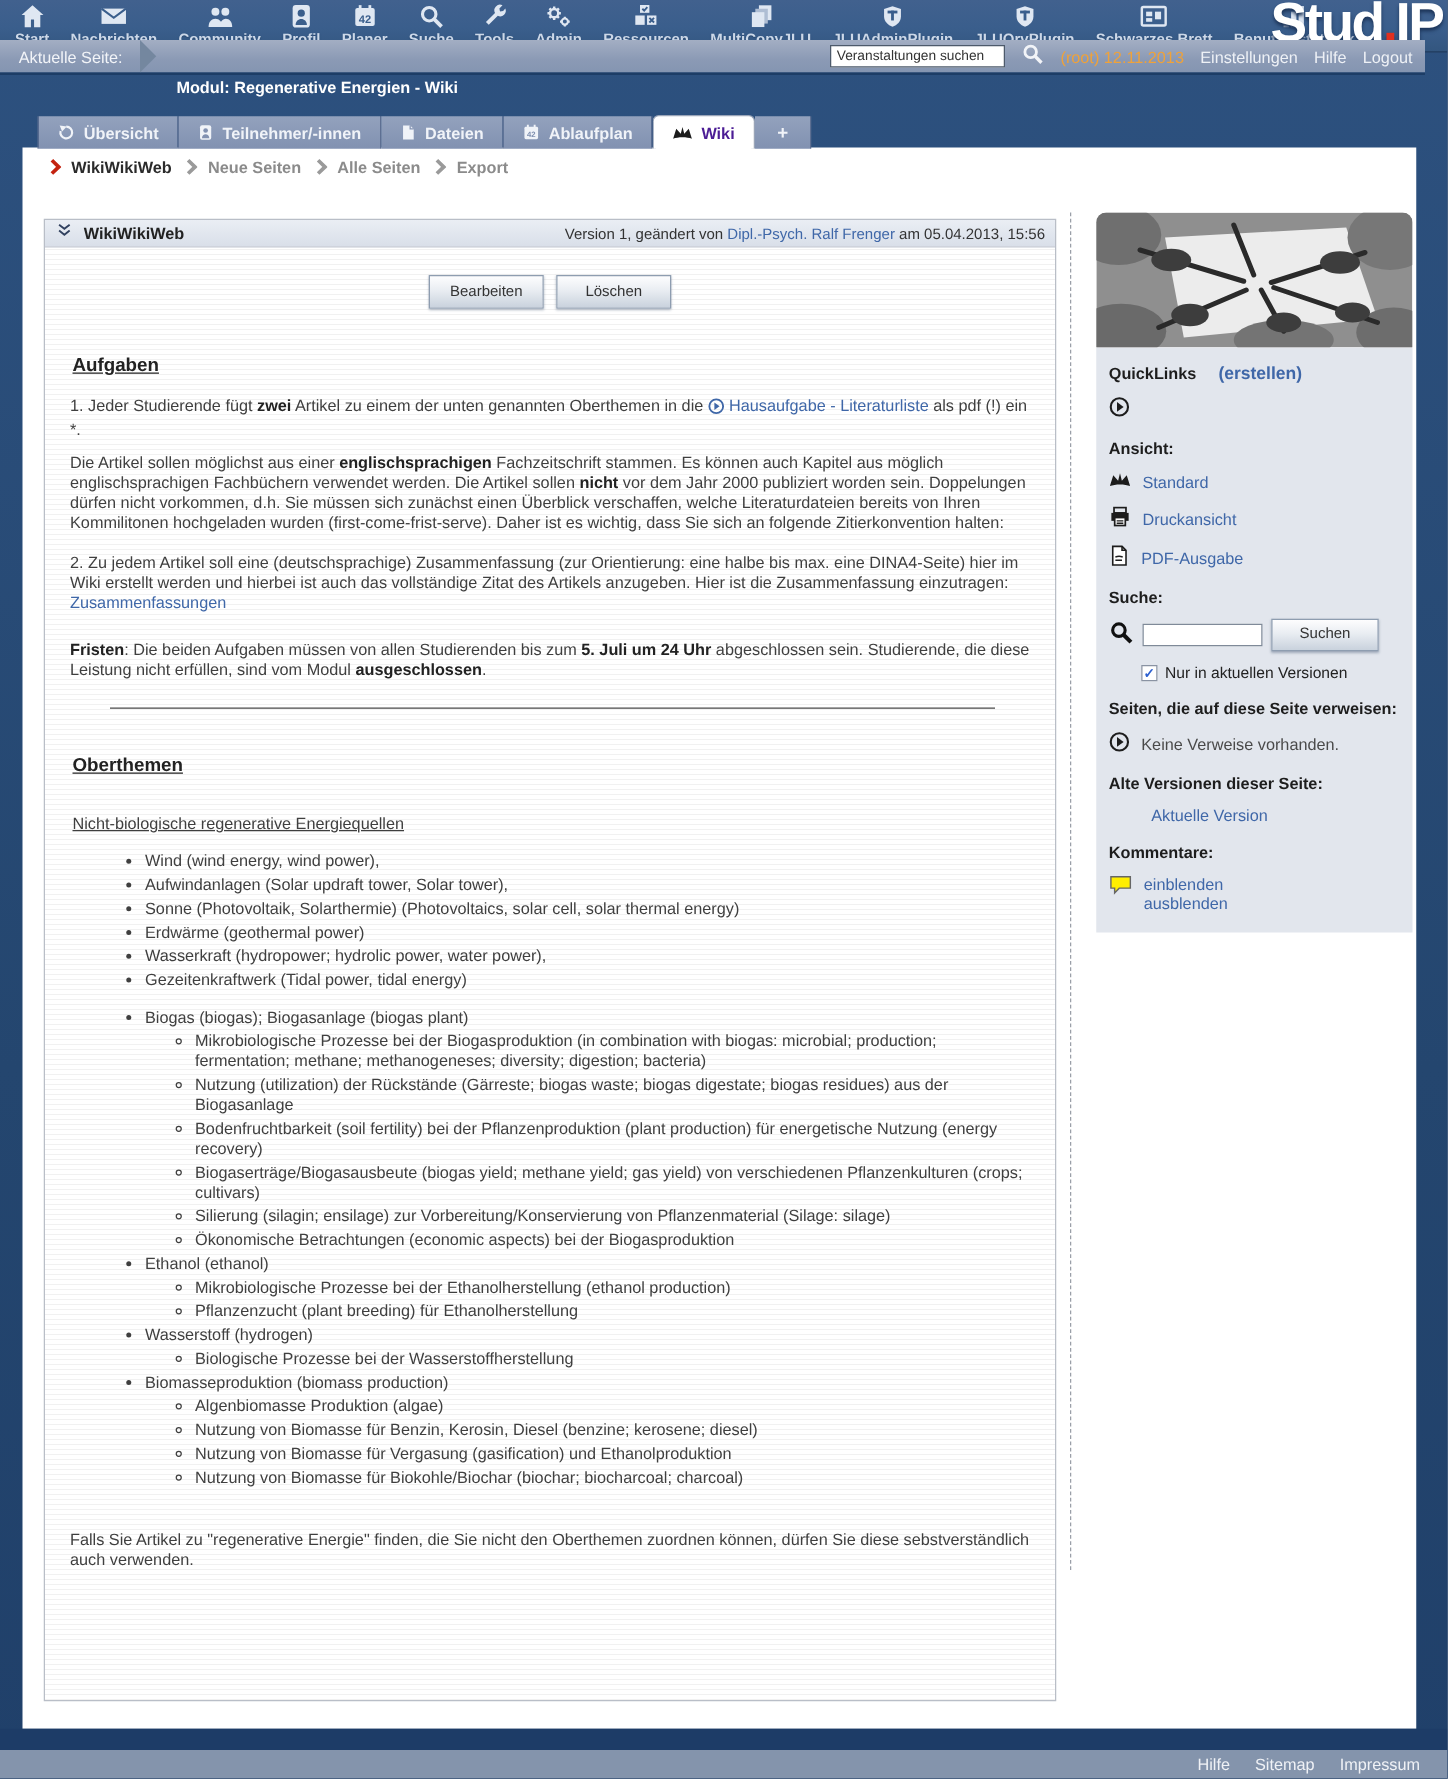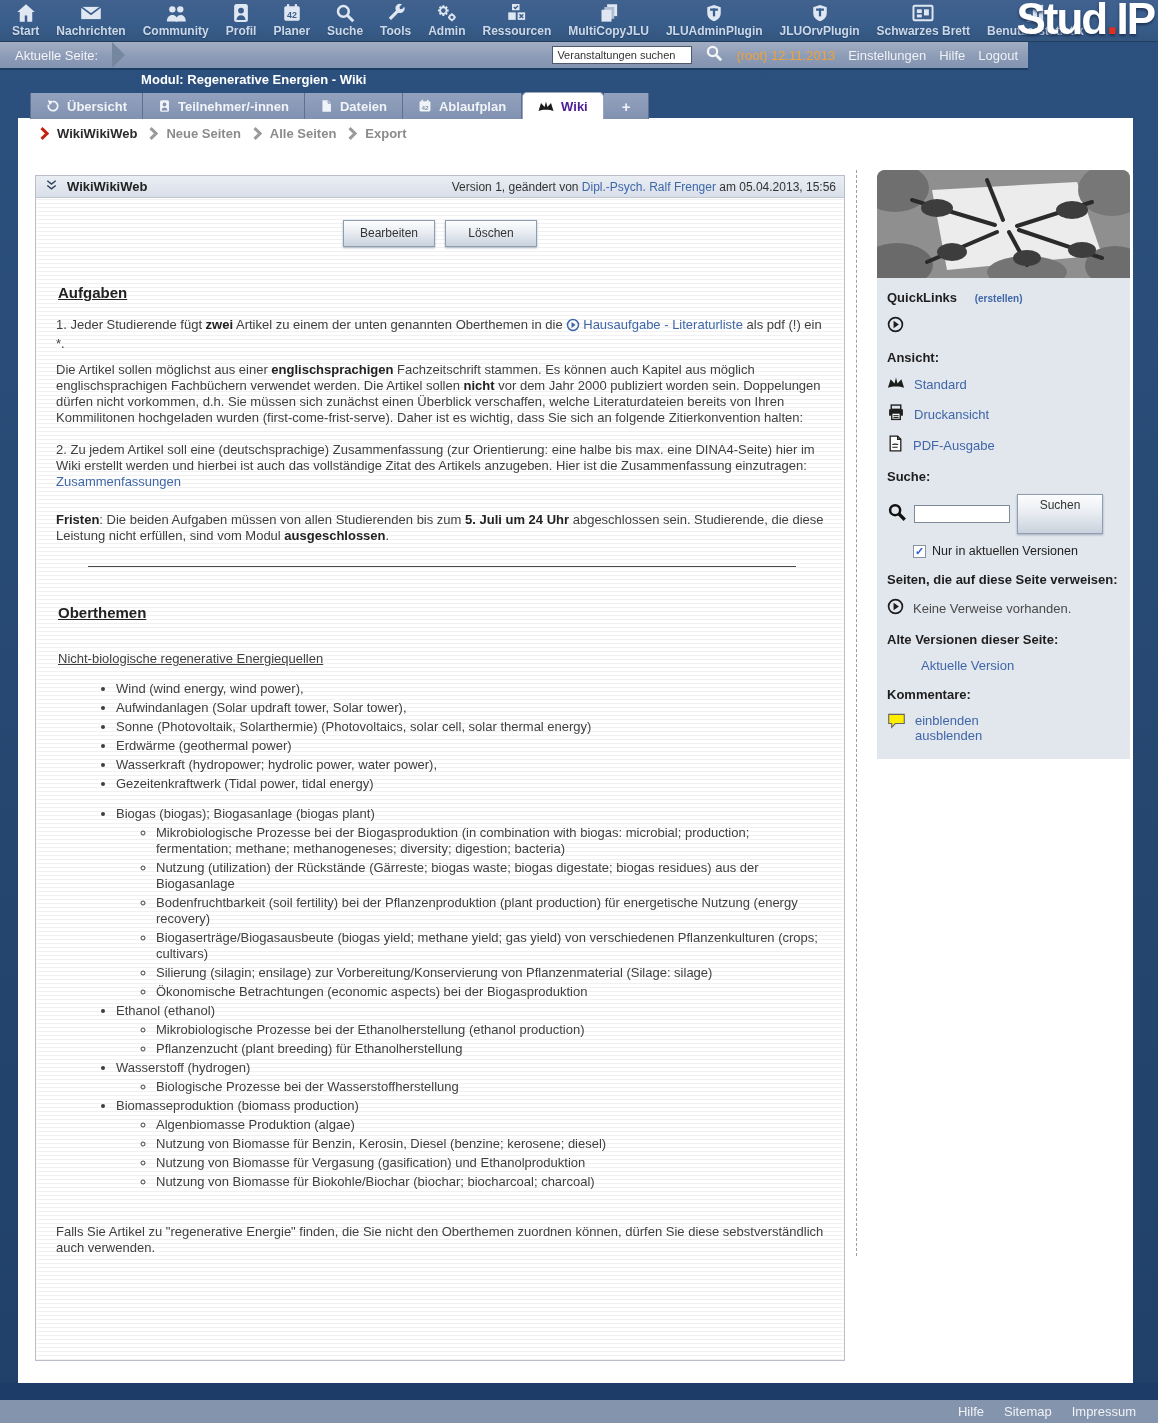--- a/index.html
+++ b/index.html
@@ -15,21 +15,21 @@
   .nav-item { display:flex; flex-direction:column; align-items:center; margin-right:17px; cursor:pointer; flex:0 0 auto; }
   .nav-icon { height:20px; display:flex; align-items:center; }
   .nav-icon svg { display:block; }
   .nav-label { font-size:12px; font-weight:bold; color:#ccd8e8; margin-top:1px; white-space:nowrap;
                text-shadow:0 1px 1px #27456b; }
   .logo { position:absolute; right:4px; top:-6px; font-size:44px; font-weight:bold; letter-spacing:-2px;
           color:#fff; text-shadow:0 2px 3px #1c3458; }
   .logo .dot { color:#e03020; }
 
   
-  .contextbar { position:absolute; top:42px; left:0; width:1028px; height:28px;
+  .contextbar { position:absolute; top:32px; left:0; width:1140px; height:28px;
                 background:linear-gradient(180deg,#a3aec3 0%,#8b9ab5 60%,#8495b1 100%);
                 border-bottom:2px solid #1d3d66; display:flex; align-items:flex-end; }
   .cb-left { display:flex; align-items:center; height:100%; }
   .cb-label { color:#f2f4f8; font-size:13px; padding-left:15px; }
   .cb-arrow { width:0; height:0; border-top:13px solid transparent; border-bottom:13px solid transparent;
               border-left:13px solid #74879f; margin-left:14px; }
   .cb-title { color:#fff; font-weight:bold; font-size:13px; margin-left:16px;margin-top:48px; }
   .cb-right { position:absolute; right:10px; top:0; height:26px; display:flex; align-items:center; gap:13px; }
   .cb-search { width:140px; height:18px; border:1px solid #4d5a6b; background:#fff; font-size:11px;
                color:#333; padding:0 4px; font-family:"Liberation Sans",sans-serif; }
@@ -83,27 +83,27 @@
   .ilink-ico { display:inline-block; vertical-align:-3px; margin-right:3px; }
 
   
   .dashline { position:absolute; left:856px; top:170px; height:1086px; width:0;
               border-left:1px dashed #9a9fa8; }
   .sidebar { position:absolute; left:877px; top:170px; width:253px; }
   .sb-photo { width:253px; height:108px; border-radius:8px 8px 0 0; overflow:hidden; display:block; }
   .sb-panel { background:#e2e6ed; padding:12px 10px 16px 10px; }
   .sb-h { font-size:13px; font-weight:bold; color:#1d1d1d; margin-top:14px; }
   .sb-h:first-child { margin-top:0; }
-  .sb-small-link { font-size:10px; font-weight:bold; color:#3f67a8; cursor:pointer;padding-left:14px; }
+  .sb-small-link { font-size:14px; font-weight:bold; color:#3f67a8; cursor:pointer;padding-left:14px; }
   .sb-row { display:flex; align-items:center; gap:9px; margin-top:11px; font-size:13px; }
   .sb-link { color:#3f67a8; font-size:13px; cursor:pointer; text-decoration:none; }
   .sb-text { color:#4a4a4a; font-size:13px; }
   .sb-search-row { display:flex; align-items:center; gap:7px; margin-top:10px; }
   .sb-input { width:96px; height:18px; border:1px solid #7f8a99; background:#fff; font-size:11px; padding:0 3px; }
-  .sb-btn { min-width:86px; height:40px; line-height:20px; font-size:12px; }
+  .sb-btn { min-width:86px; height:26px; line-height:20px; font-size:12px; }
   .sb-check-row { display:flex; align-items:center; gap:6px; margin:10px 0 0 26px; font-size:12.5px; color:#222; }
   .checkbox { width:13px; height:13px; background:#fff; border:1px solid #8a93a3; display:flex;
               align-items:center; justify-content:center; font-size:11px; color:#2b5fd0; font-weight:bold; cursor:pointer; }
   .sb-indent { margin-left:34px; }
 
   
   .footband { position:absolute; left:0; top:1383px; width:1158px; height:17px; background:#1d3c67; }
   .footer { position:absolute; left:0; top:1400px; width:1158px; height:23px; background:#8494ac;
             display:flex; align-items:center; justify-content:flex-end; gap:20px; padding-right:22px; }
   .foot-link { color:#f0f2f6; font-size:13px; cursor:pointer; }

